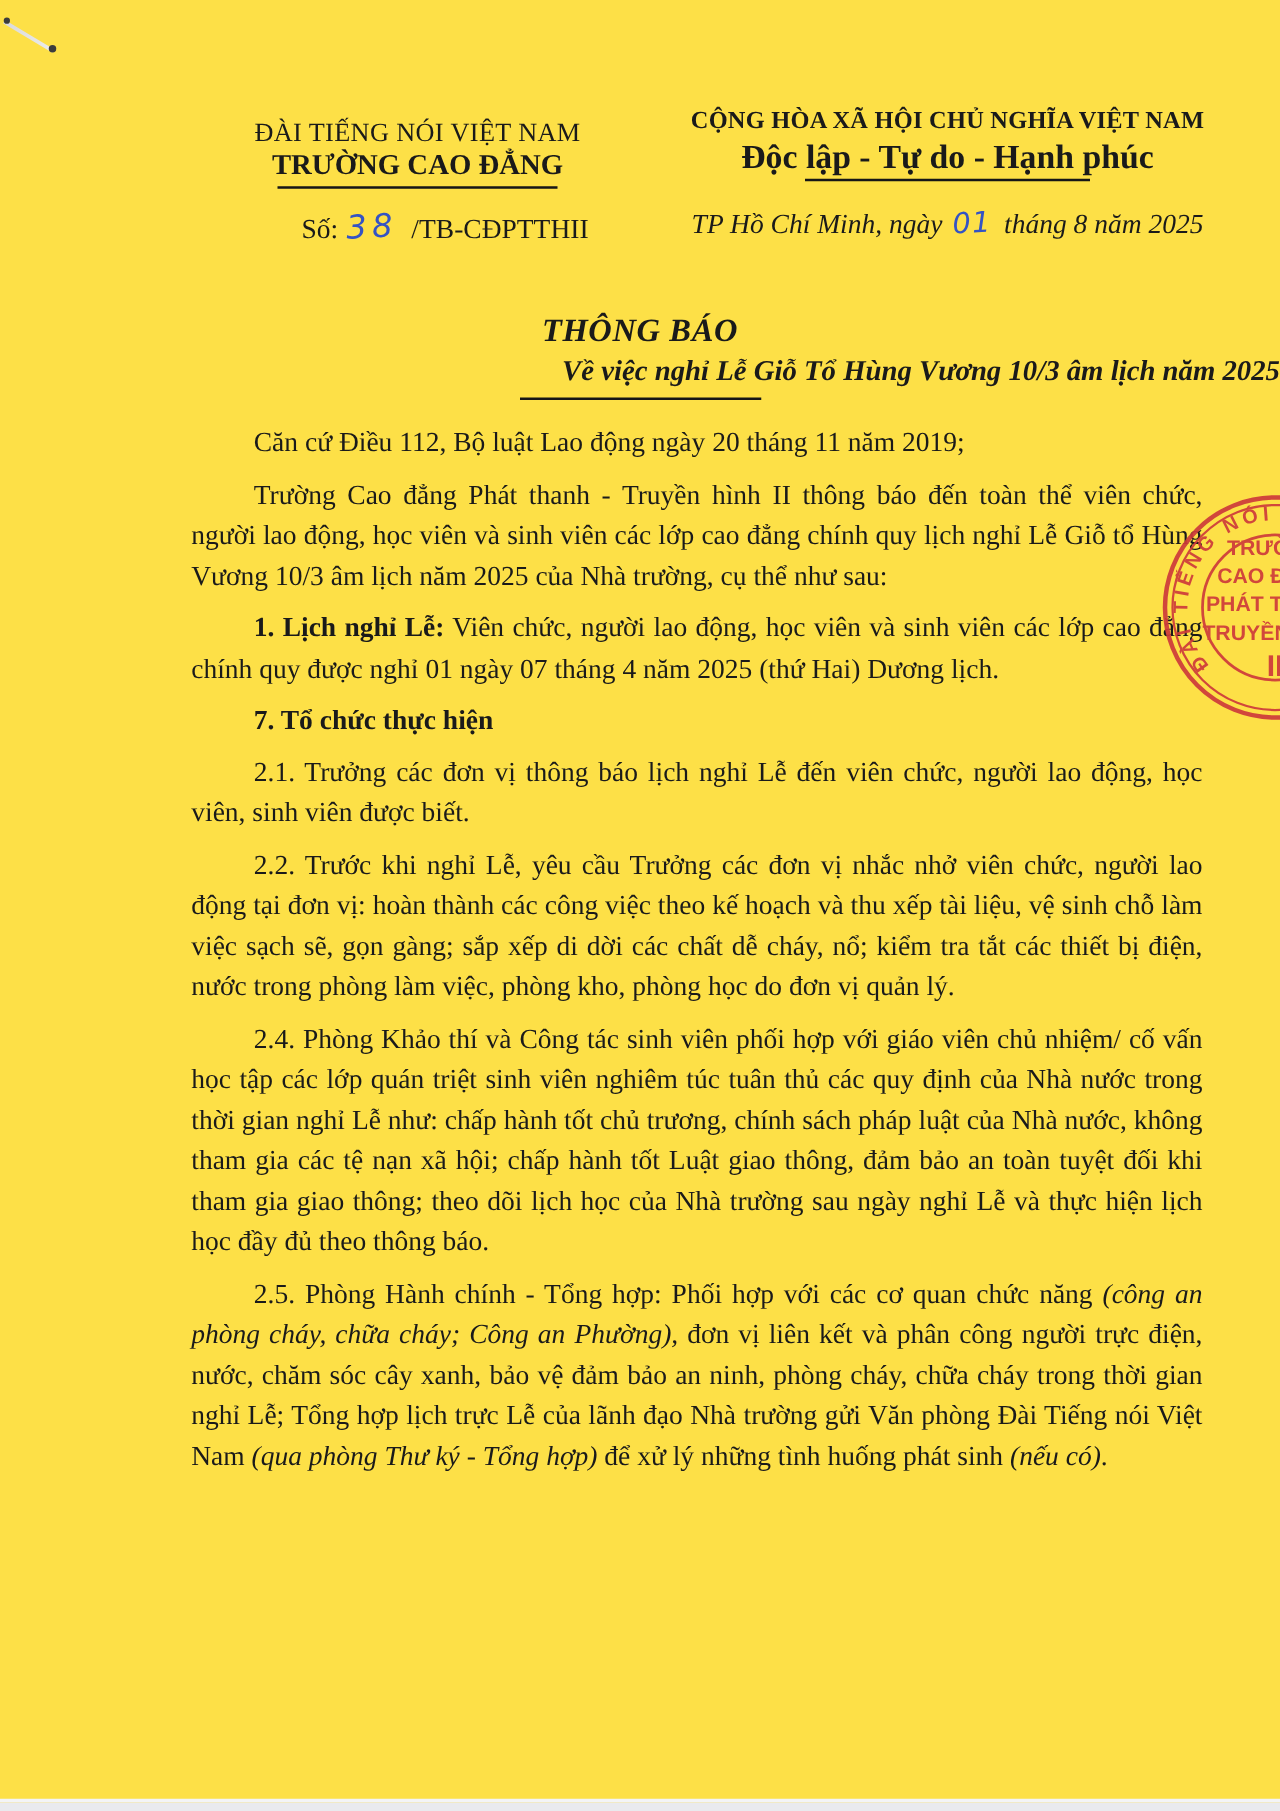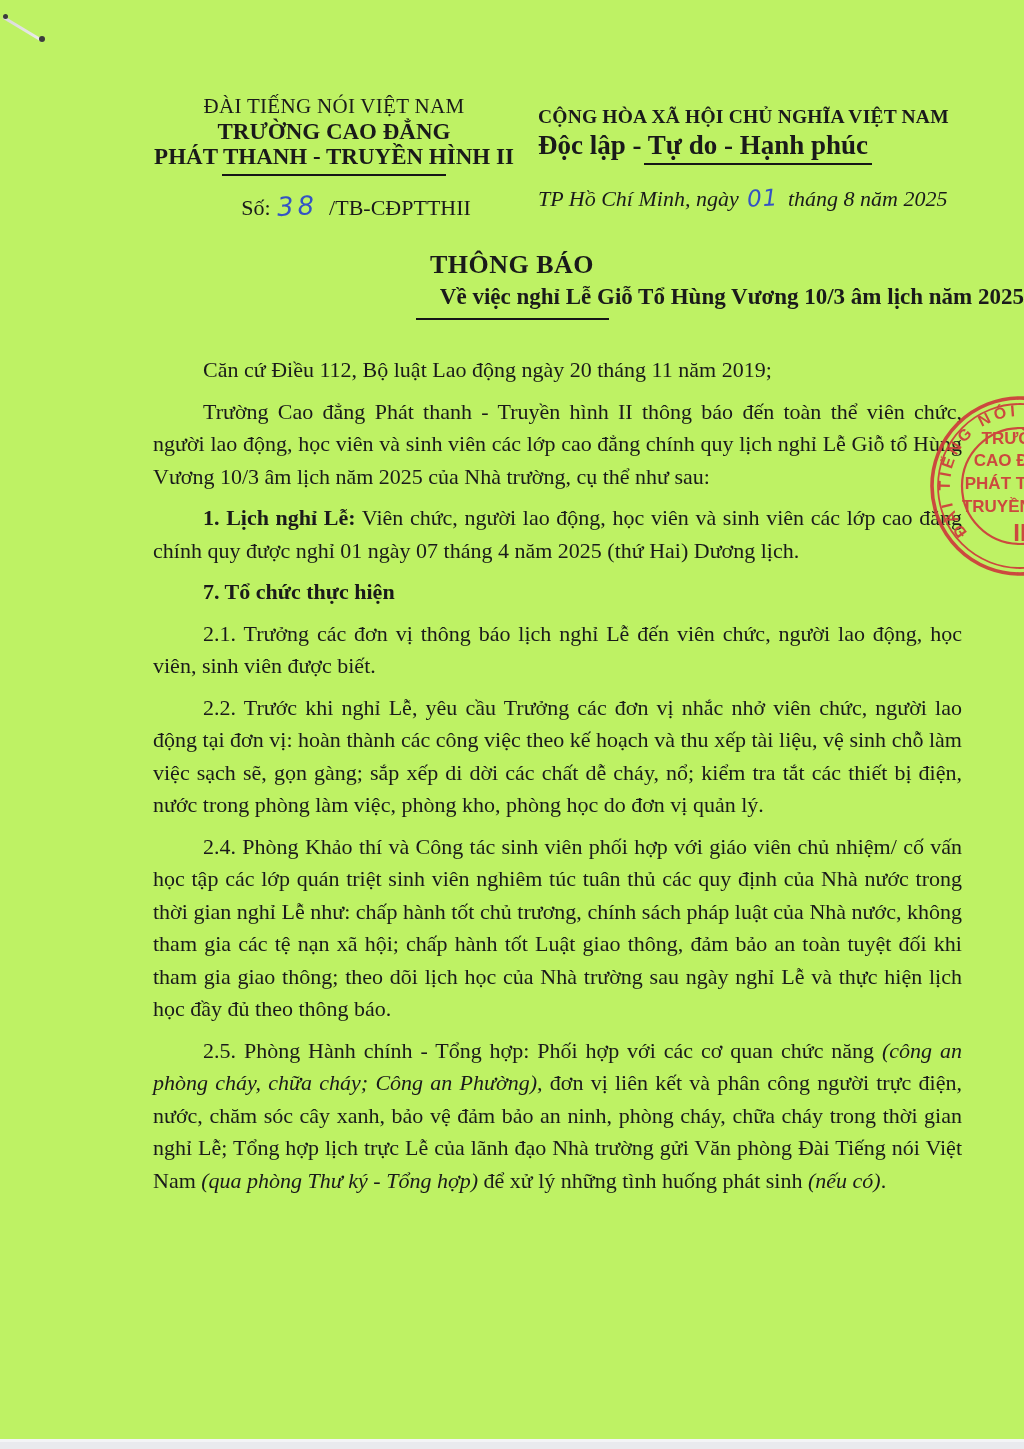--- a/index.html
+++ b/index.html
@@ -1,60 +1,60 @@
 <!DOCTYPE html>
 <html><head>
 <meta charset="utf-8">
 <style>
   html,body{margin:0;padding:0;background:#f2f2f2;}
   .page{
     position:relative;
     width:1024px;height:1449px;
-    background:#bef264;
+    background:#fde047;
     overflow:hidden;
     font-family:"Liberation Serif","DejaVu Serif",serif;
     color:#1a1a1a;
   }
   
   .hdr-left{
     position:absolute;left:128px;top:94px;width:412px;
     text-align:center;line-height:25px;font-size:21px;
   }
   .hdr-left .l1{font-size:21px;letter-spacing:.3px;}
   .hdr-left .l2,.hdr-left .l3{font-weight:bold;font-size:23px;}
   .rule{border:0;border-top:2px solid #161616;margin:5px auto 0;}
   .rule-left{width:224px;}
   .rule-right{width:228px;}
   .rule-title{width:193px;margin-top:8px;}
   .doc-number{margin-top:19px;font-size:22px;transform:translateX(22px);}
   .hdr-right{
-    position:absolute;left:538px;top:104px;width:440px;
-    text-align:left;line-height:26px;
+    position:absolute;left:538px;top:84px;width:440px;
+    text-align:center;line-height:26px;
   }
   .hdr-right .l1{font-weight:bold;font-size:19.5px;letter-spacing:.2px;}
   .hdr-right .l2{font-weight:bold;font-size:27px;margin-top:2px;}
   .date-line{margin-top:21px;font-style:italic;font-size:22px;white-space:nowrap;}
   .handwriting{
     font-family:"DejaVu Sans",sans-serif;
     color:#3453c4;font-size:26px;font-style:italic;font-weight:500;
     letter-spacing:4px;display:inline-block;transform:rotate(-3deg);
     margin:0 6px;line-height:0;
   }
   .handwriting.day{font-size:23px;letter-spacing:1px;margin:0 10px 0 8px;}
   
-  .title-block{position:absolute;left:0;top:250px;width:1024px;text-align:center;}
+  .title-block{position:absolute;left:0;top:250px;width:1024px;text-align:center;font-style:italic;}
   .title-main{font-size:26px;font-weight:bold;letter-spacing:.5px;}
   .title-sub{font-size:23px;font-weight:bold;margin-top:4px;text-align:right;}
   
   .doc-body{
     position:absolute;left:153px;top:338px;width:809px;
     font-size:22px;line-height:32.5px;text-align:justify;
   }
   .doc-body p{margin:9px 0 0 0;text-indent:50px;}
-  .doc-body p:first-child{margin-top:16px;}
+  .doc-body p:first-child{margin-top:0;}
   .seg-bold{font-weight:bold;}
   .seg-italic{font-style:italic;}
   
   .stamp{position:absolute;left:890px;top:356px;opacity:.92;}
   .stamp text{fill:#ce3b3b;font-family:"Liberation Sans","DejaVu Sans",sans-serif;font-weight:bold;}
   
   .staple-line{position:absolute;left:4px;top:16px;width:46px;height:3px;
     background:linear-gradient(90deg,#d9d9d9,#ececec);transform:rotate(31deg);transform-origin:left top;}
   .staple-dot{position:absolute;width:6px;height:6px;border-radius:50%;background:#3c3c3c;}
   .staple-dot.d1{left:3px;top:14px;width:5px;height:5px;}
@@ -67,21 +67,20 @@
 
 <div class="page">
 
   <div class="staple-line"></div>
   <div class="staple-dot d1"></div>
   <div class="staple-dot d2"></div>
 
   <div class="hdr-left">
     <div class="l1">ĐÀI TIẾNG NÓI VIỆT NAM</div>
     <div class="l2">TRƯỜNG CAO ĐẲNG</div>
-    <div class="l3">PHÁT THANH - TRUYỀN HÌNH II</div>
     <div class="rule rule-left"></div>
     <div class="doc-number"><span>Số:</span><span class="handwriting">38</span> <span>/TB-CĐPTTHII</span></div>
   </div>
 
   <div class="hdr-right">
     <div class="l1">CỘNG HÒA XÃ HỘI CHỦ NGHĨA VIỆT NAM</div>
     <div class="l2">Độc lập - Tự do - Hạnh phúc</div>
     <div class="rule rule-right"></div>
     <div class="date-line"><span>TP Hồ Chí Minh, ngày</span><span class="handwriting day">01</span><span>tháng 8 năm 2025</span></div>
   </div>

